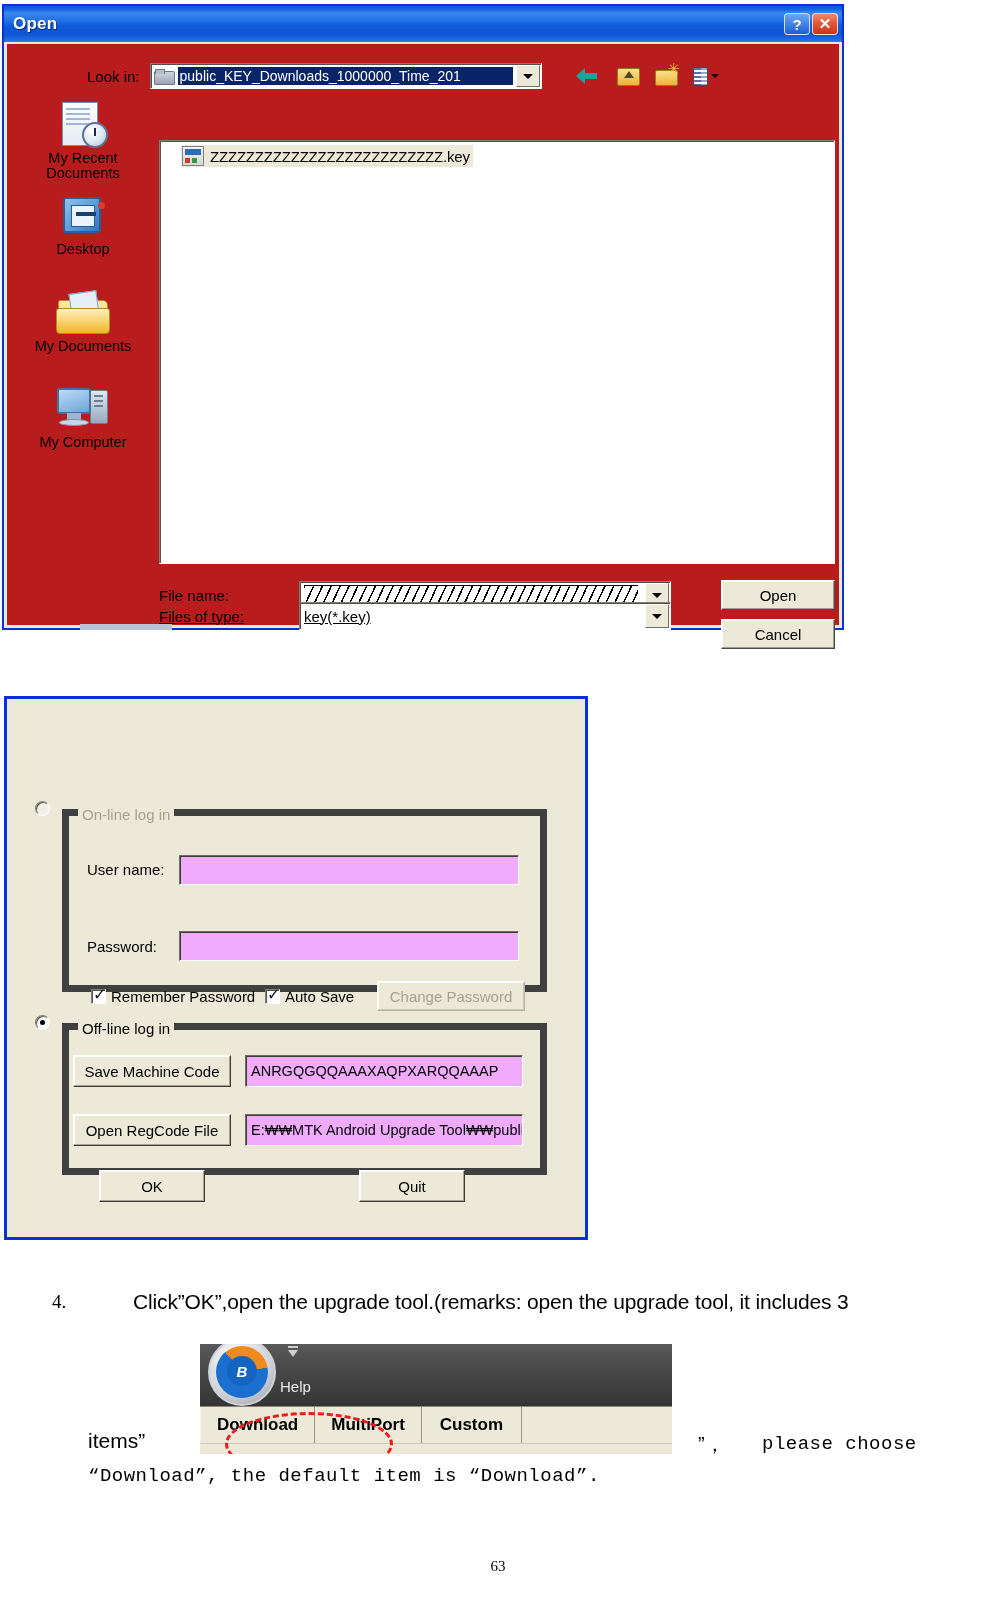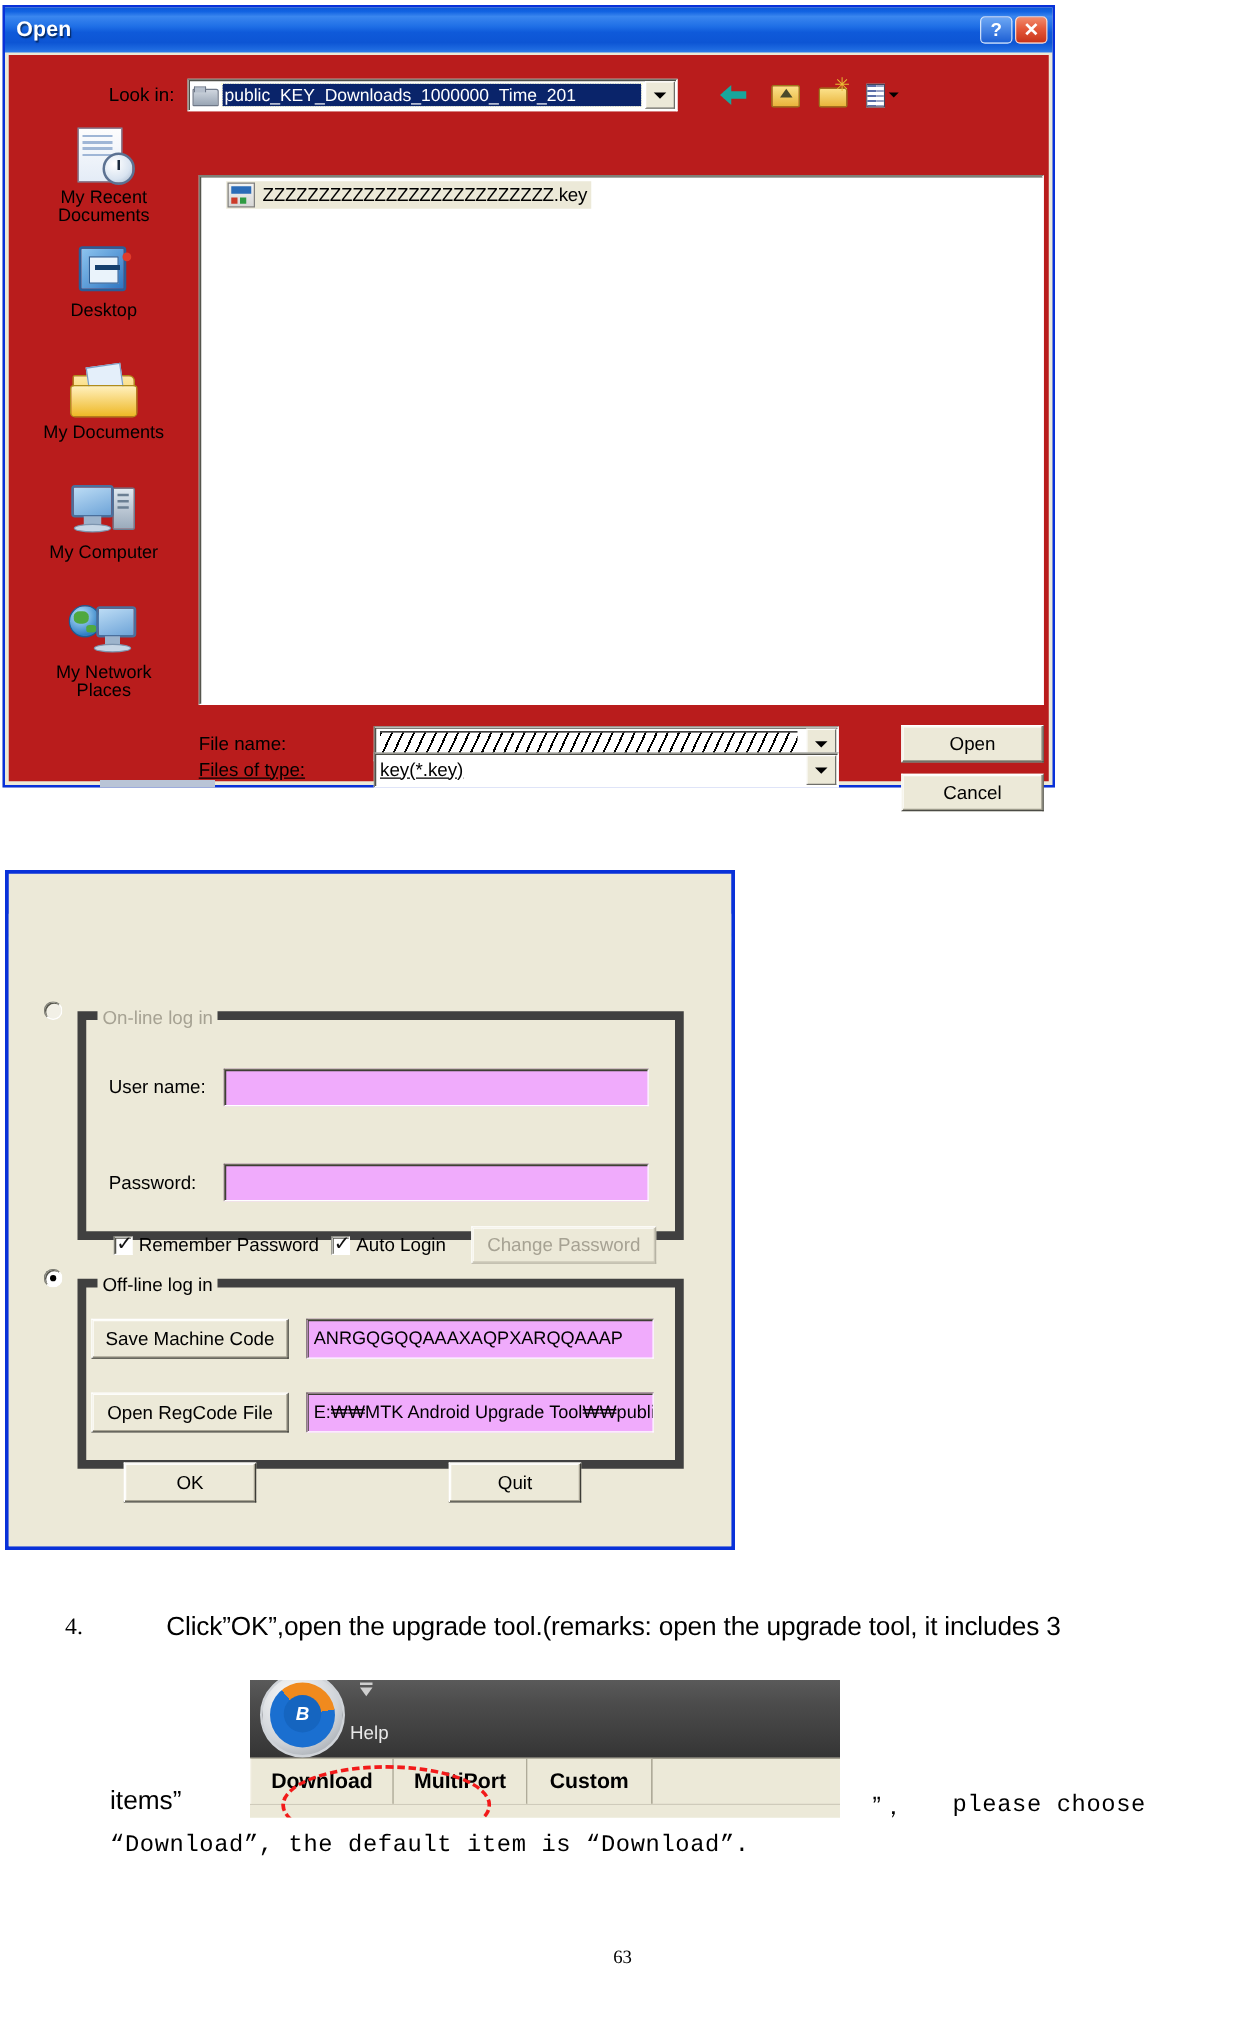--- a/index.html
+++ b/index.html
@@ -268,32 +268,20 @@
         <div class="place-ico">
             <span class="ic ic-mycomp">
           <i class="tower"></i>
               <i class="mon"></i>
               <i class="stand"></i>
               <i class="base"></i>
             </span>
           </div>
         <div class="place-lbl"><span>My Computer</span></div>
       </div>
-      <div class="place" style="margin-top:26px;">
-        <div class="place-ico">
-            <span class="ic ic-mynet">
-          <i class="globe"></i>
-              <i class="mon"></i>
-              <i class="stand"></i>
-              <i class="base"></i>
-            </span>
-          </div>
-        <div class="place-lbl"><span>My Network</span><br>
-          <span>Places</span></div>
-      </div>
     </div>
 
     <div class="file-list field">
       <div class="file-item">
         <span class="file-ico"></span>
         <span class="file-name">ZZZZZZZZZZZZZZZZZZZZZZZZZZ.key</span>
       </div>
     </div>
 
     <div class="bottom-row" id="fname-row">
@@ -335,21 +323,21 @@
       <span class="group-title dim-text">On-line log in</span>
     </div>
     <span class="lbl" style="left:80px;top:130px;">User name:</span>
     <span class="tbox" style="left:172px;top:124px;width:340px;height:30px;"></span>
     <span class="lbl" style="left:80px;top:207px;">Password:</span>
     <span class="tbox" style="left:172px;top:200px;width:340px;height:30px;"></span>
 
     <span class="checkbox checked" style="left:84px;top:258px;"></span>
     <span class="lbl dim-text" style="left:104px;top:257px;">Remember Password</span>
     <span class="checkbox checked" style="left:258px;top:258px;"></span>
-    <span class="lbl dim-text" style="left:278px;top:257px;">Auto Login</span>
+    <span class="lbl dim-text" style="left:278px;top:257px;">Auto Save</span>
     <span class="btn dim" style="left:370px;top:250px;width:148px;height:30px;">Change Password</span>
 
     <span class="radio checked" id="rb-offline"></span>
     <div class="group" id="grp-offline">
       <span class="group-title">Off-line log in</span>
     </div>
     <span class="btn" style="left:66px;top:324px;width:158px;height:32px;">Save Machine Code</span>
     <span class="tbox" style="left:238px;top:324px;width:278px;height:32px;">ANRGQGQQAAAXAQPXARQQAAAP</span>
     <span class="btn" style="left:66px;top:383px;width:158px;height:32px;">Open RegCode File</span>
     <span class="tbox" style="left:238px;top:383px;width:278px;height:32px;">E:₩₩MTK Android Upgrade Tool₩₩public_</span>

